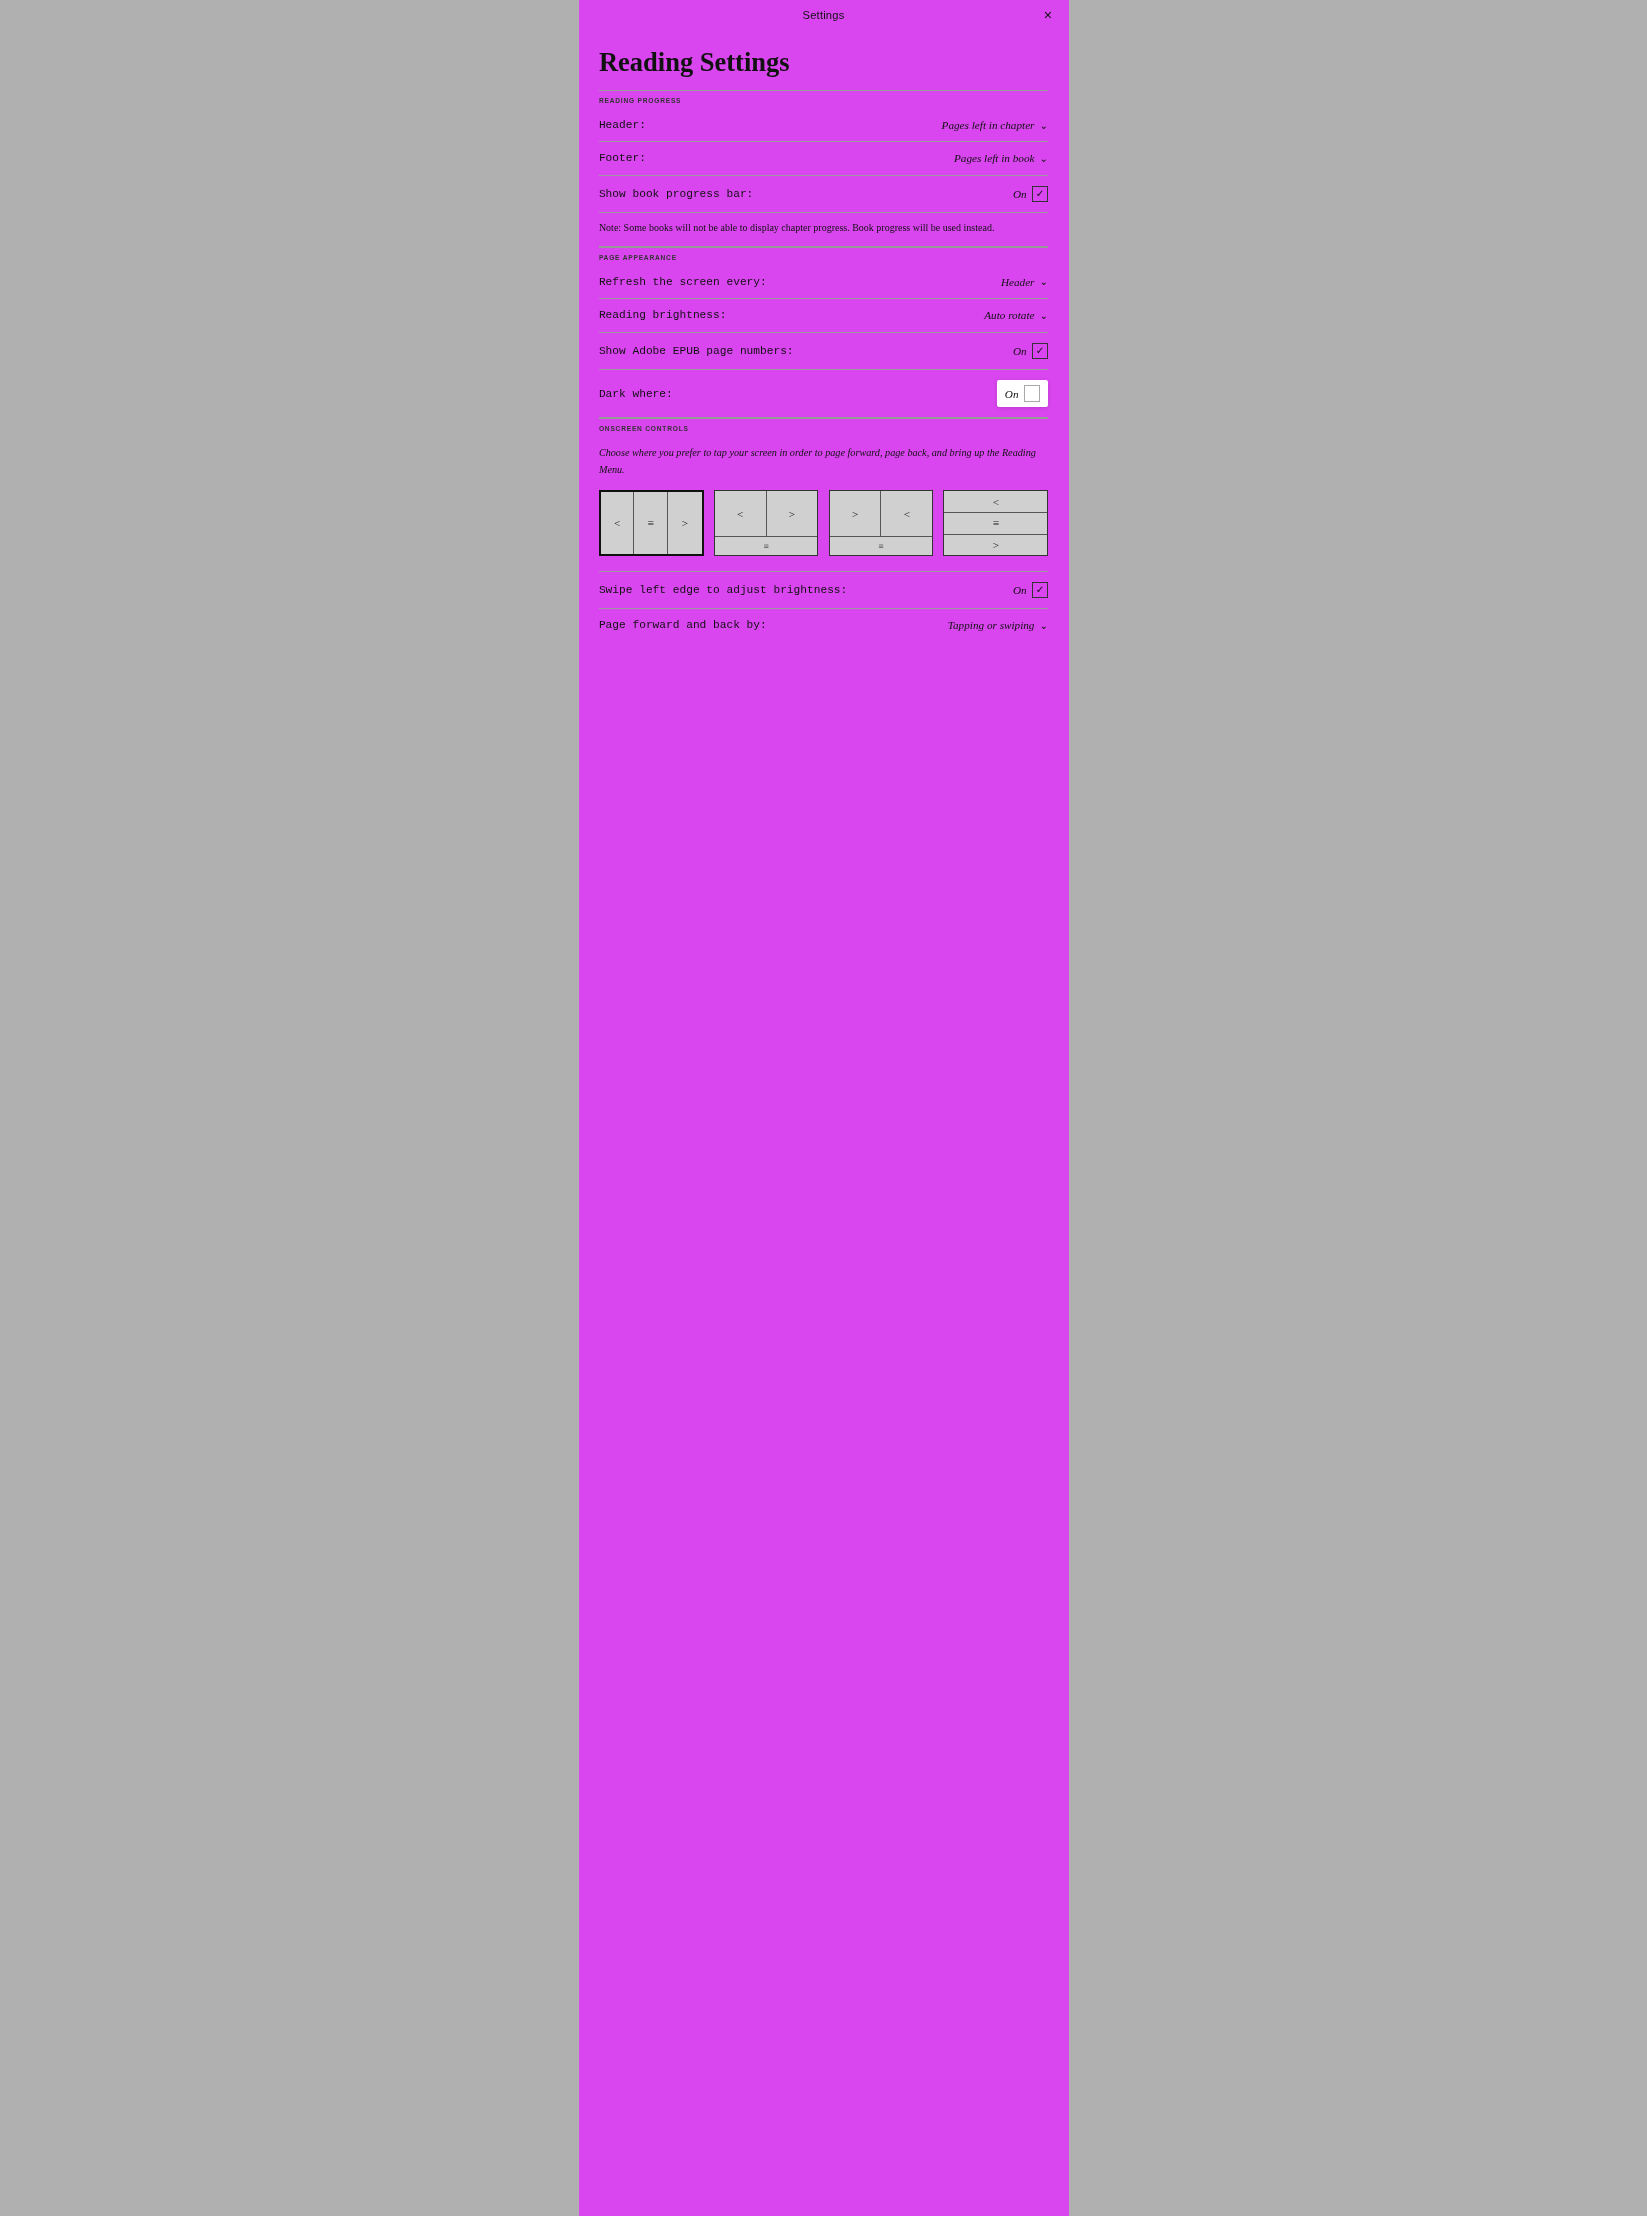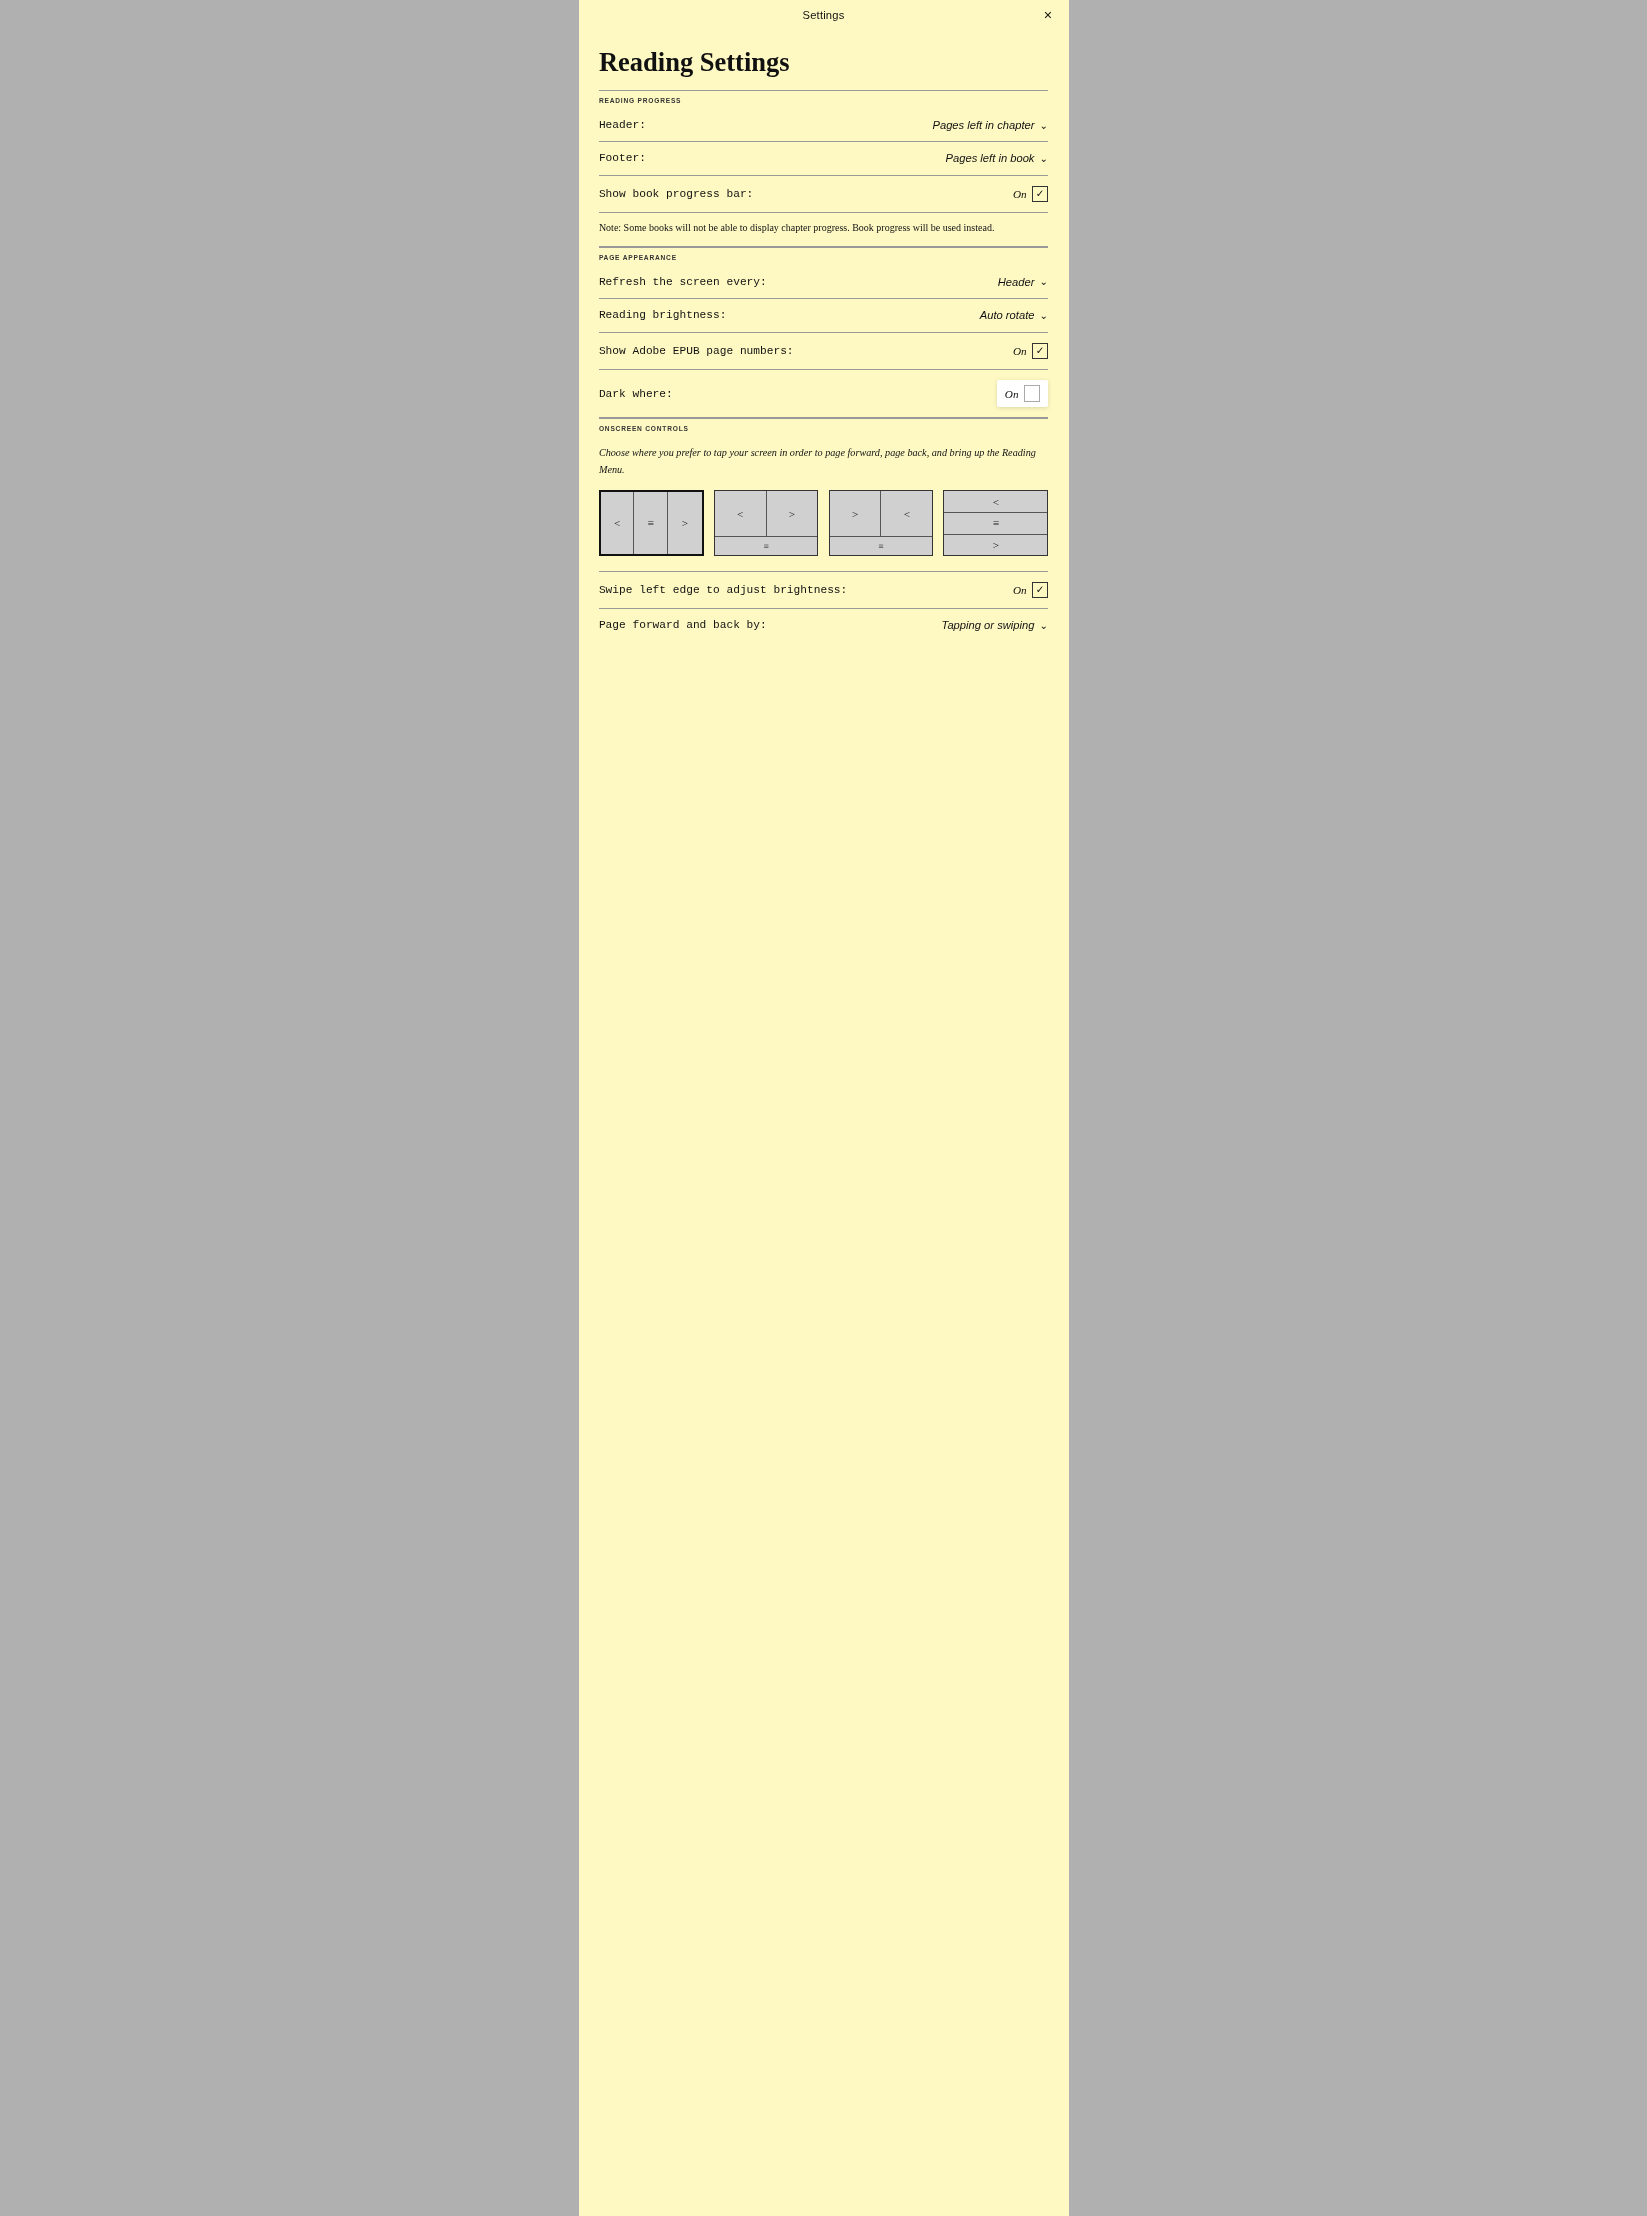--- a/index.html
+++ b/index.html
@@ -6,21 +6,21 @@
     body {
       background: #b0b0b0;
       font-family: Georgia, 'Times New Roman', serif;
       display: flex;
       justify-content: center;
       align-items: flex-start;
       min-height: 100vh;
       padding: 0;
     }
     .modal {
-      background: #fef9c3;
+      background: #d946ef;
       width: 490px;
       min-height: 100vh;
       position: relative;
       padding: 0;
     }
     .modal-header {
       display: flex;
       align-items: center;
       justify-content: center;
       padding: 9.2px 12.3px;
@@ -83,21 +83,21 @@
       color: #111;
       font-family: Liberation Mono, monospace;
     }
     .setting-value {
       display: flex;
       align-items: center;
       gap: 5.1px;
       font-size: 11.2px;
       color: #111;
       font-style: italic;
-      font-family: Liberation Sans, sans-serif;
+      font-family: Liberation Serif, serif;
       cursor: pointer;
     }
     .chevron {
       font-style: normal;
       font-size: 10.2px;
       color: #111;
     }
     .checkbox-row {
       display: flex;
       align-items: center;

